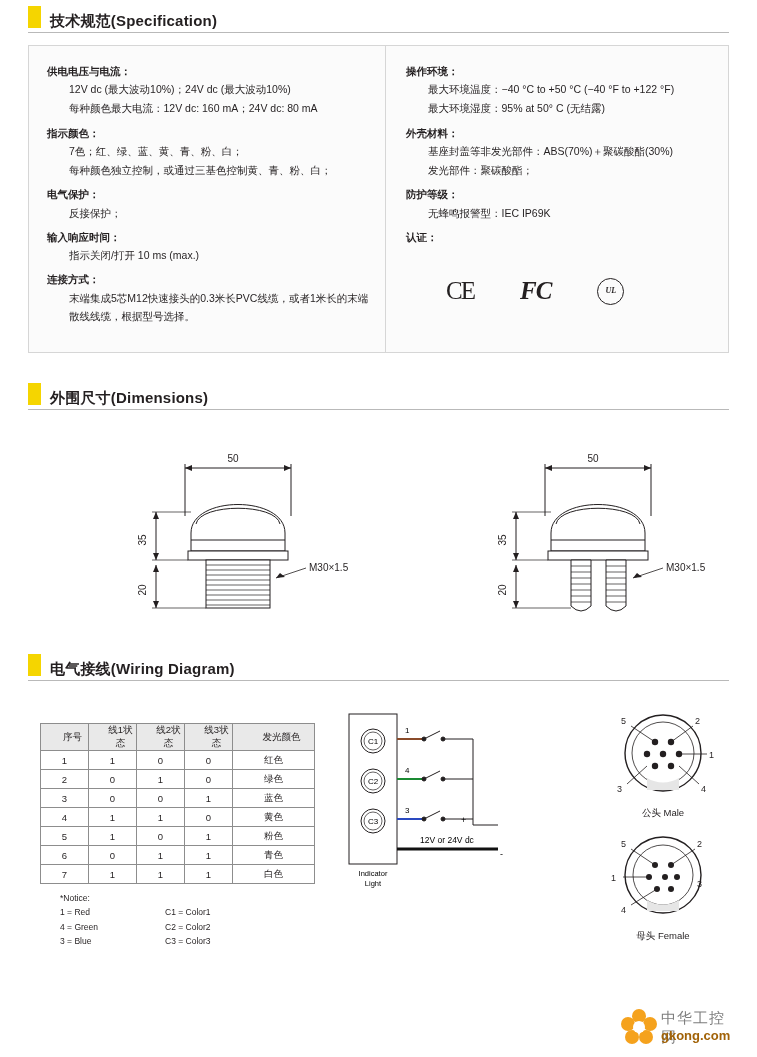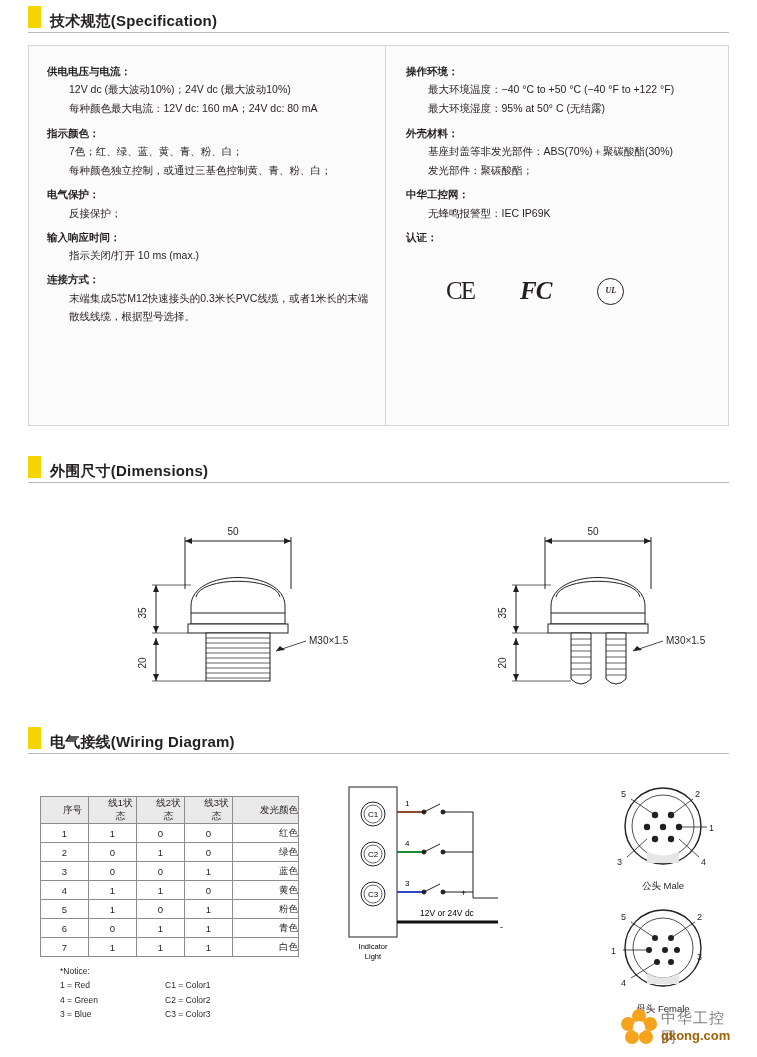--- a/index.html
+++ b/index.html
@@ -36,21 +36,21 @@
     line-height: 1;
     color: #231f20;
   }
 
   
   .spec-wrap {
     margin: 12px 28px 0 28px;
     border: 1px solid #d6d6d6;
     background: #fbfbfb;
     display: flex;
-    height: 381px;
+    height: 308px;
   }
   .spec-col {
     padding: 18px 14px 10px 18px;
     font-size: 10.5px;
     line-height: 1.45;
   }
   .spec-col.left {
     width: 357px;
     border-right: 1px solid #d6d6d6;
   }
@@ -116,21 +116,21 @@
     height: 19px;
     width: 48px;
     font-weight: normal;
   }
   table.wire-table th {
     background: #e9e9e9;
     font-weight: normal;
     font-size: 9.5px;
     padding-left: 16px;
   }
-  table.wire-table th.color-col, table.wire-table td.color-col { width: 66px; text-align: right; }
+  table.wire-table th.color-col, table.wire-table td.color-col { width: 82px; }
 
   .notice {
     position: absolute;
     left: 32px;
     top: 198px;
     font-size: 8.5px;
     line-height: 1.7;
   }
   .notice-grid {
     display: grid;
@@ -198,21 +198,21 @@
 
   <div class="spec-col right">
     <div class="spec-label">操作环境：</div>
     <div class="spec-val">最大环境温度：−40 °C to +50 °C (−40 °F to +122 °F)</div>
     <div class="spec-val">最大环境湿度：95% at 50° C (无结露)</div>
 
     <div class="spec-label">外壳材料：</div>
     <div class="spec-val">基座封盖等非发光部件：ABS(70%)＋聚碳酸酯(30%)</div>
     <div class="spec-val">发光部件：聚碳酸酯；</div>
 
-    <div class="spec-label">中华工控网：</div>
+    <div class="spec-label">防护等级：</div>
     <div class="spec-val">无蜂鸣报警型：IEC IP69K</div>
 
     <div class="spec-label">认证：</div>
 
     <div class="certs">
       <span class="cert-ce">CE</span>
       <span class="cert-fc">FC</span>
       <span class="cert-ul">UL</span>
     </div>
   </div>

